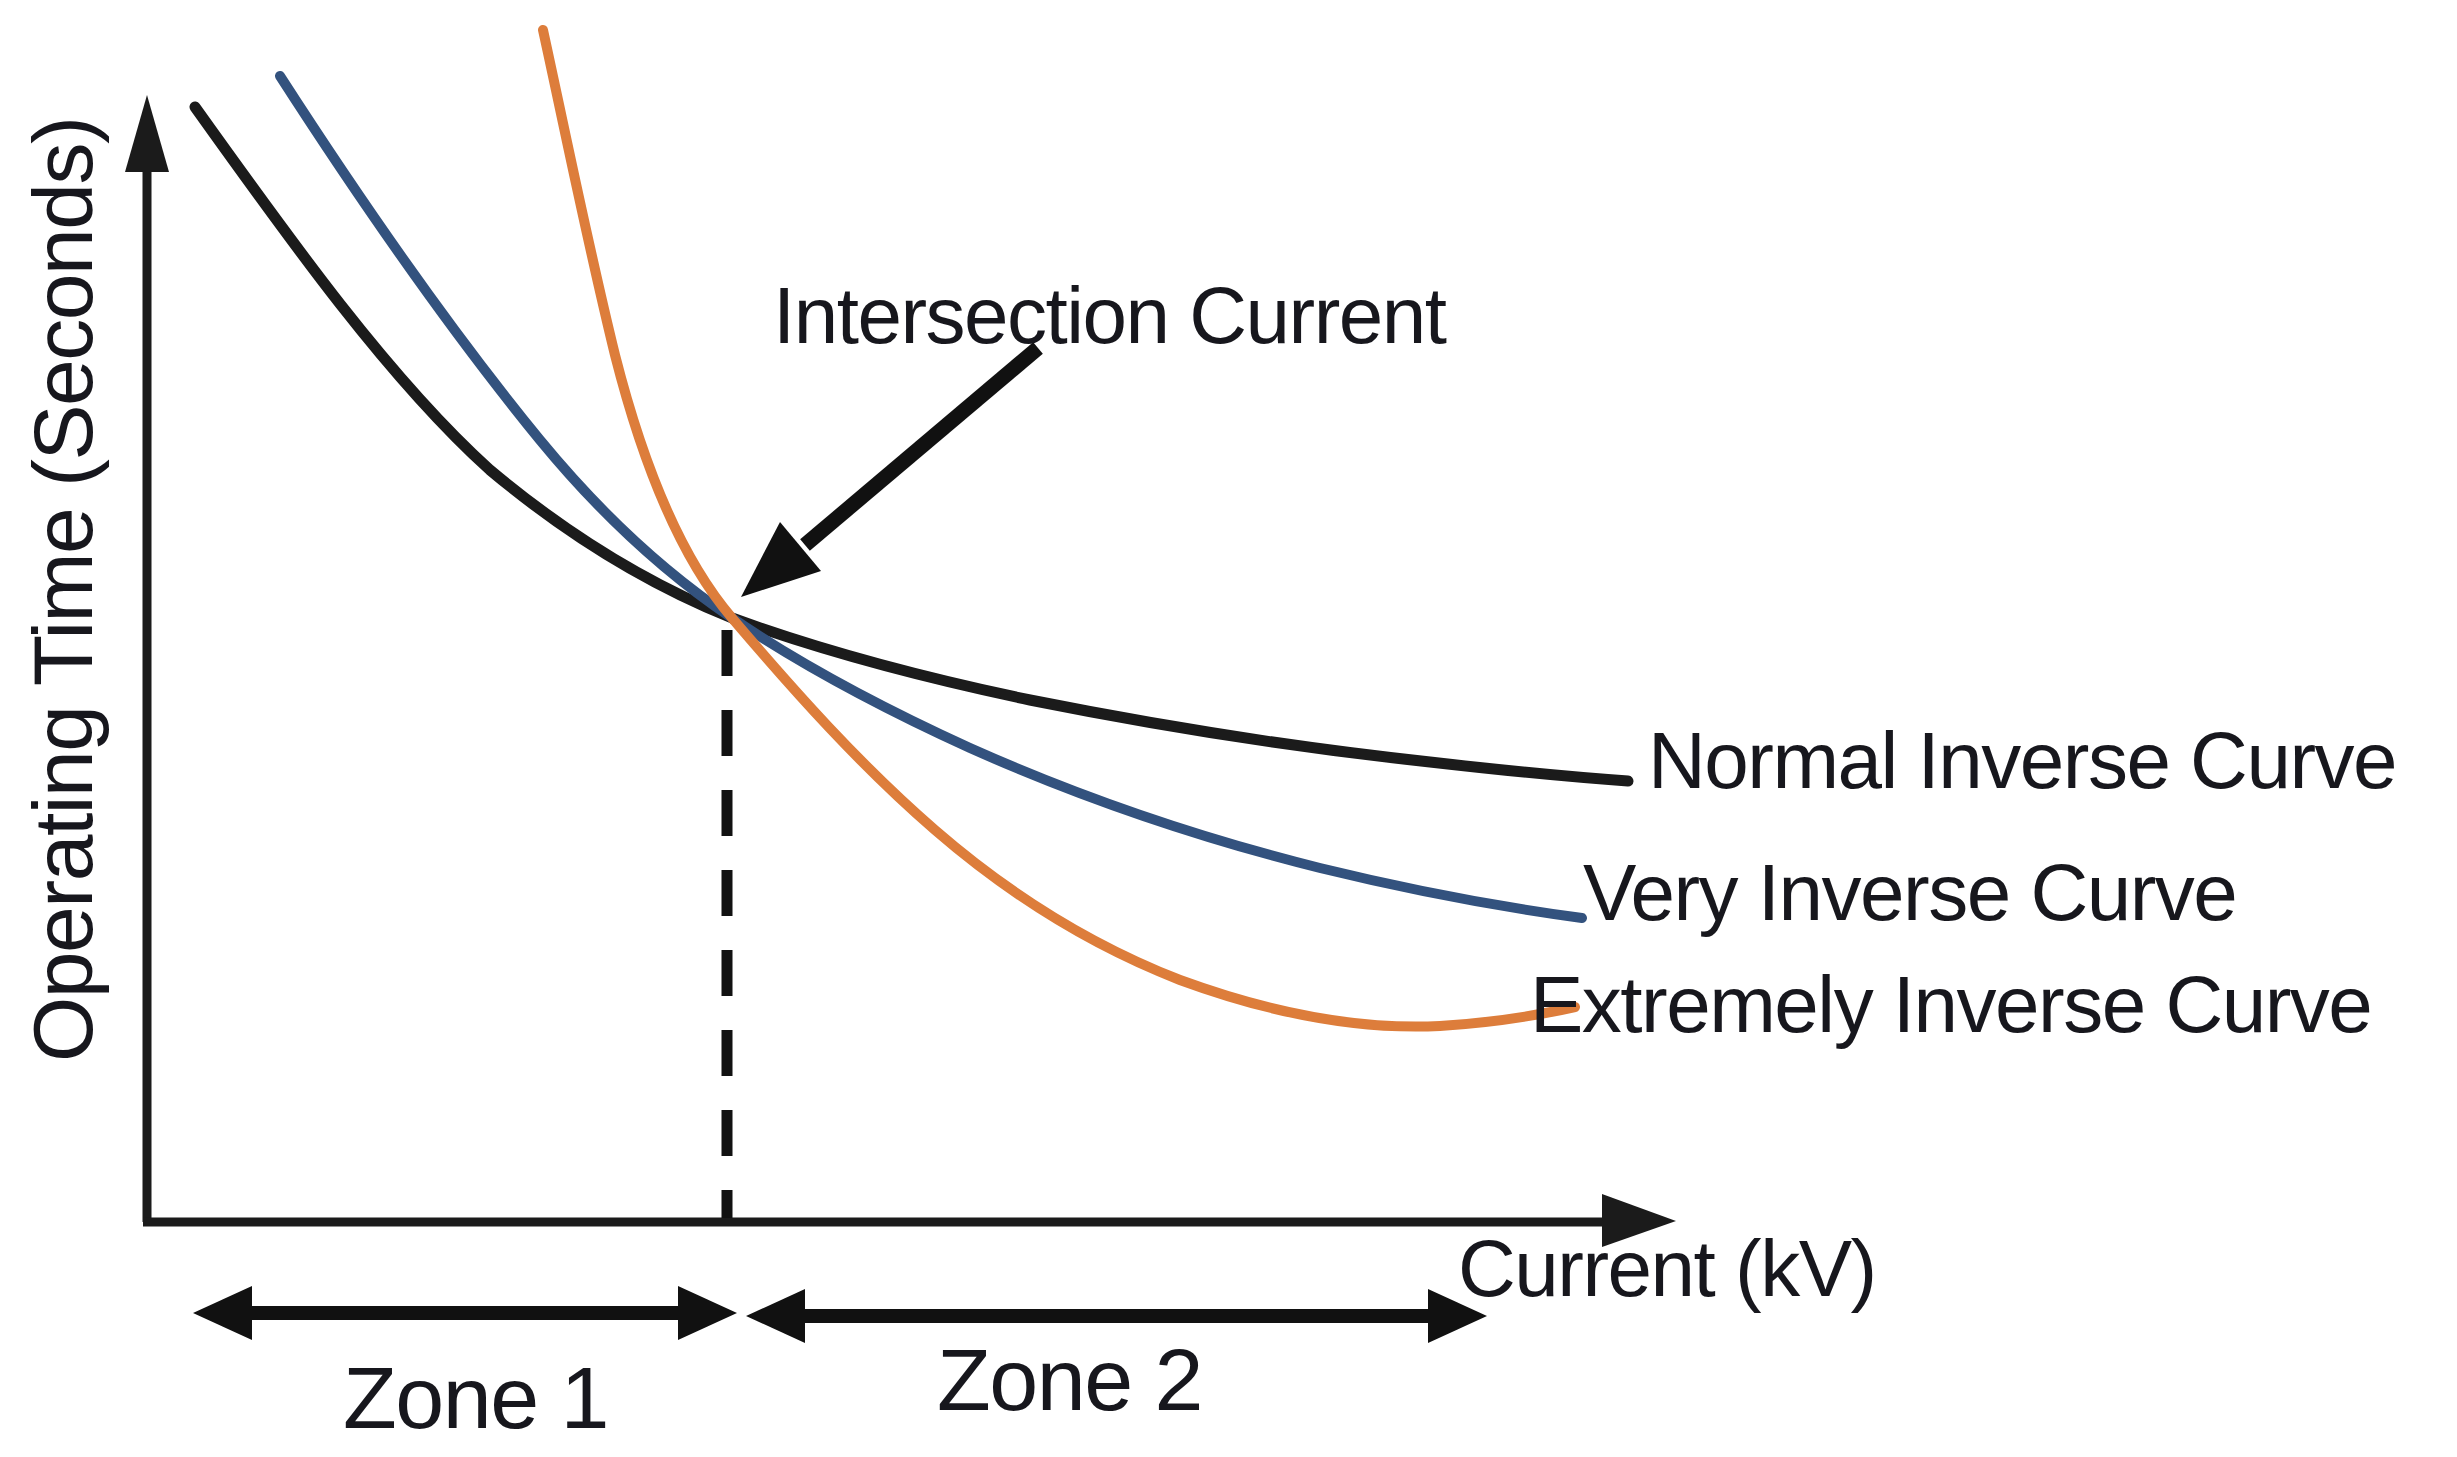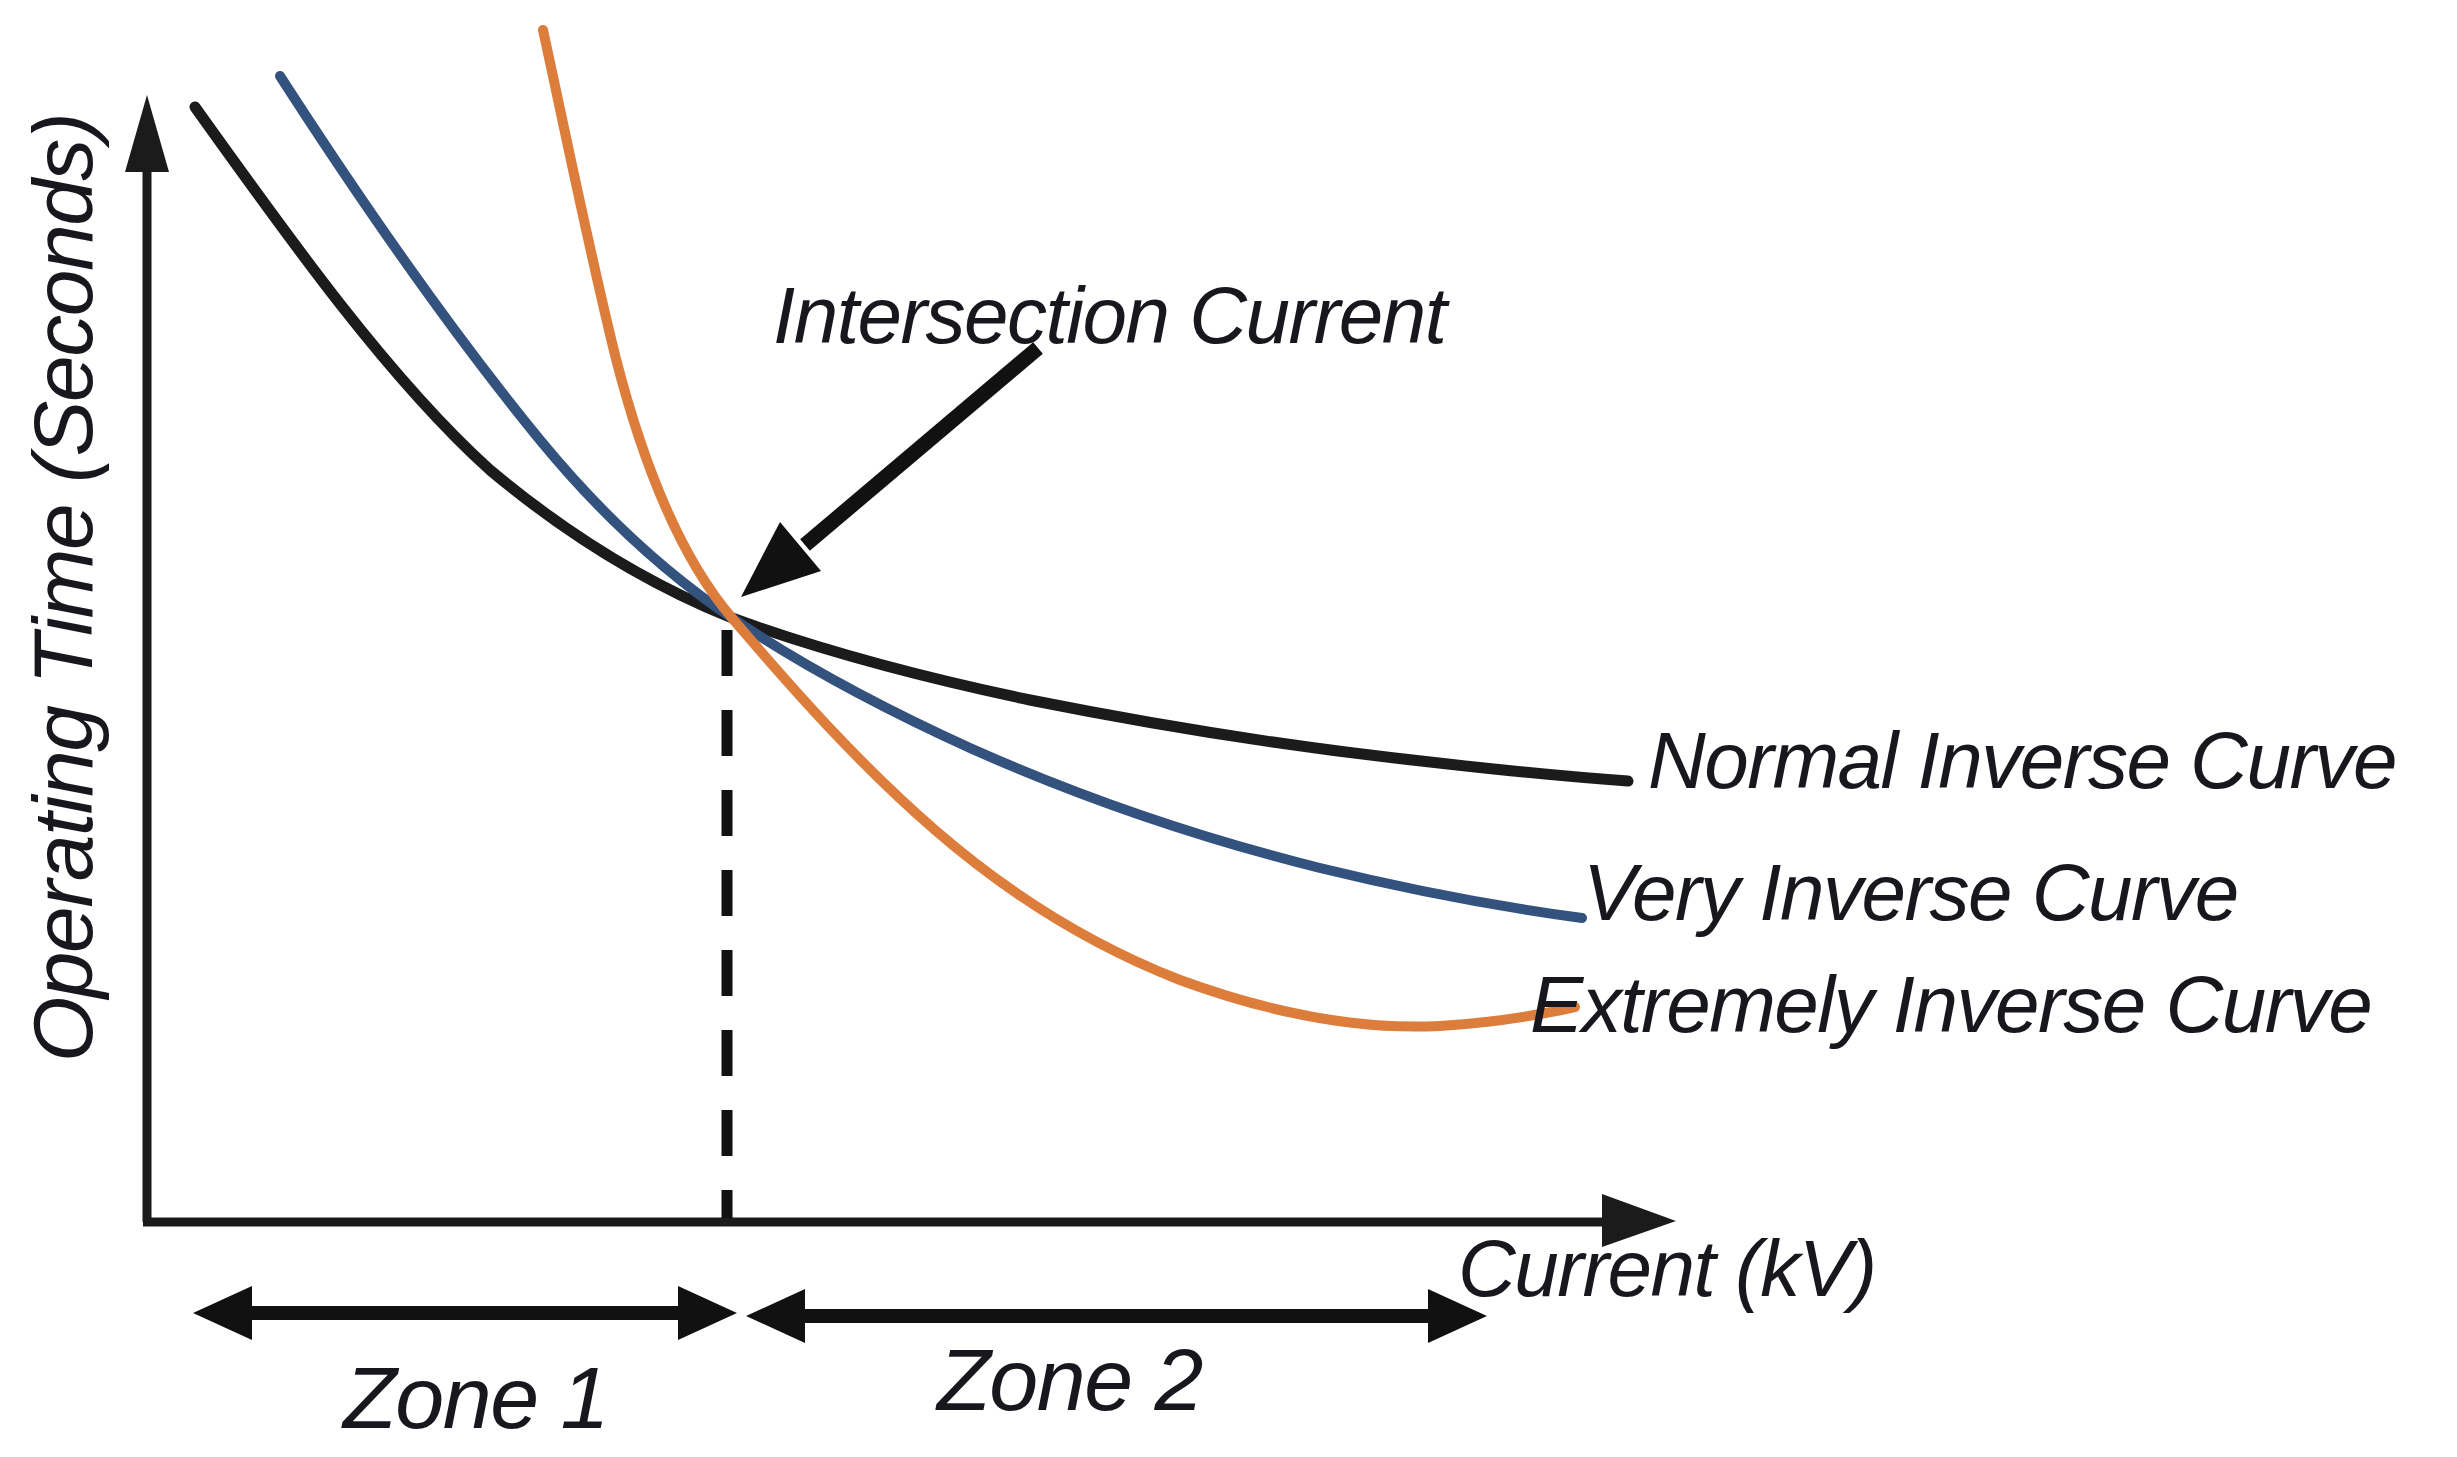--- a/index.html
+++ b/index.html
@@ -2,21 +2,20 @@
 <html><head>
 <meta charset="utf-8">
 <style>
   html,body{margin:0;padding:0;background:#ffffff;}
   .stage{
     position:relative;
     width:2457px;height:1457px;
     background:#ffffff;
     overflow:hidden;
     font-family:"Liberation Sans", sans-serif;
-    font-style:italic;
   }
   svg{display:block;width:100%;height:100%;}
   text{
     font-family:"Liberation Sans", sans-serif;
     fill:#17171d;
     letter-spacing:-1.5px;
   }
   .lbl{font-size:80px;}
   .zone-lbl{font-size:88px;}
   .ylab{font-size:84px;}

